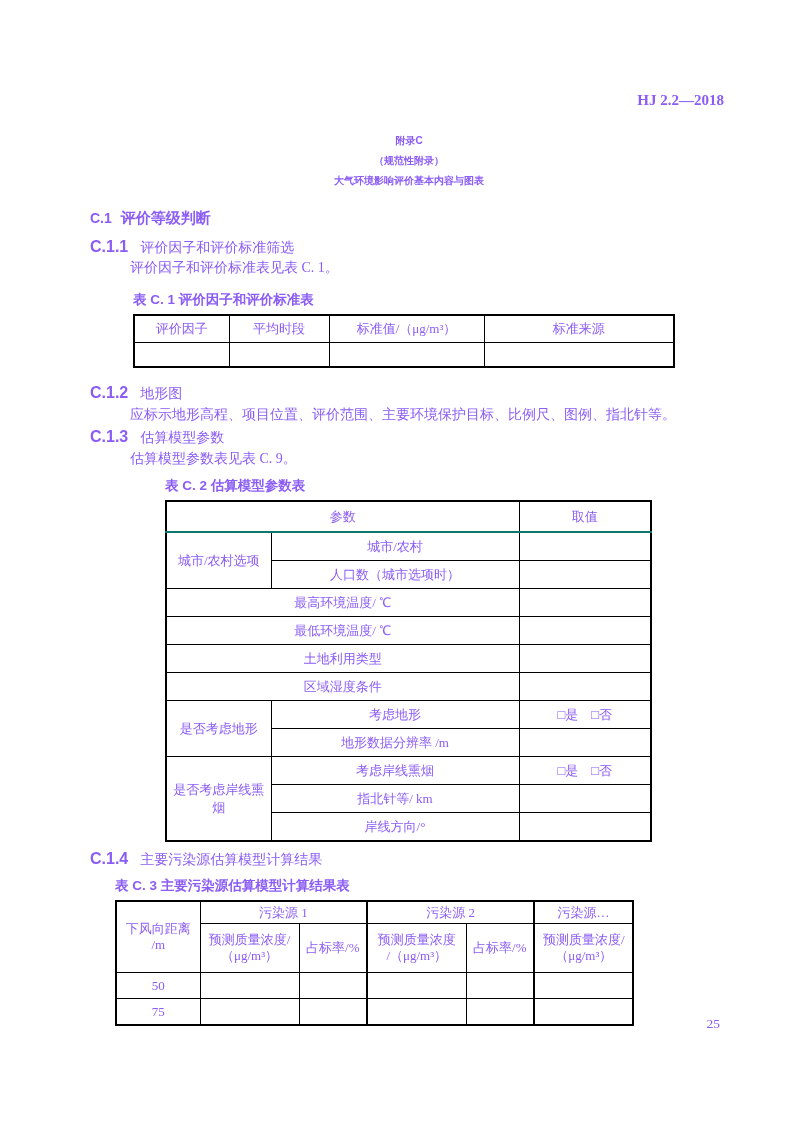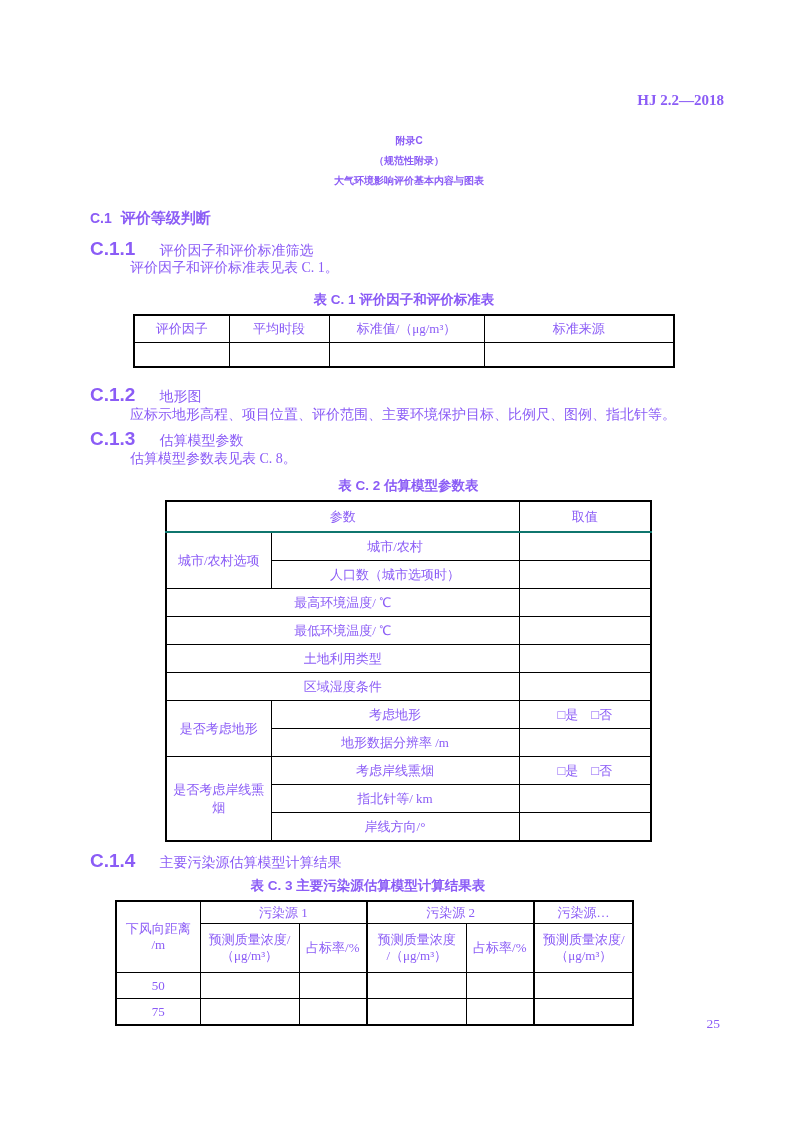--- a/index.html
+++ b/index.html
@@ -33,26 +33,26 @@
   }
 
   .sec { left: 90px; white-space: nowrap; }
   .sec .num {
     font-family: "Liberation Sans", sans-serif;
     font-weight: bold;
   }
   .sec-h1 { font-size: 15px; font-family: "Liberation Sans", sans-serif; font-weight: bold; }
   .sec-h1 .num { margin-right: 9px; font-size: 14px; }
   .sec-h2 { font-size: 14px; }
-  .sec-h2 .num { margin-right: 24px; font-size: 19px; }
+  .sec-h2 .num { margin-right: 12px; font-size: 16px; }
   .body-text { left: 130px; font-size: 14px; white-space: nowrap; }
 
   .tbl-wrap { }
   .caption {
-    text-align: center;
+    text-align: left;
     font-family: "Liberation Sans", sans-serif;
     font-weight: bold;
     font-size: 13.5px;
     margin-bottom: 5px;
     white-space: nowrap;
   }
   table {
     border-collapse: collapse;
     table-layout: fixed;
     width: 100%;
@@ -134,21 +134,21 @@
   </div>
 
   <div class="abs sec sec-h2" style="top:384px">
     <span class="num">C.1.2</span><span>地形图</span>
   </div>
   <div class="abs body-text" style="top:406px">应标示地形高程、项目位置、评价范围、主要环境保护目标、比例尺、图例、指北针等。</div>
 
   <div class="abs sec sec-h2" style="top:428px">
     <span class="num">C.1.3</span><span>估算模型参数</span>
   </div>
-  <div class="abs body-text" style="top:450px">估算模型参数表见表 C. 8。</div>
+  <div class="abs body-text" style="top:450px">估算模型参数表见表 C. 9。</div>
 
   <div class="abs tbl-wrap" style="top:477px; left:165px; width:487px;">
     <div class="caption">表 C. 2 估算模型参数表</div>
     <table class="t2">
       <colgroup>
           <col style="width:105px">
           <col style="width:248px">
           <col>
         </colgroup>
       <tbody>

